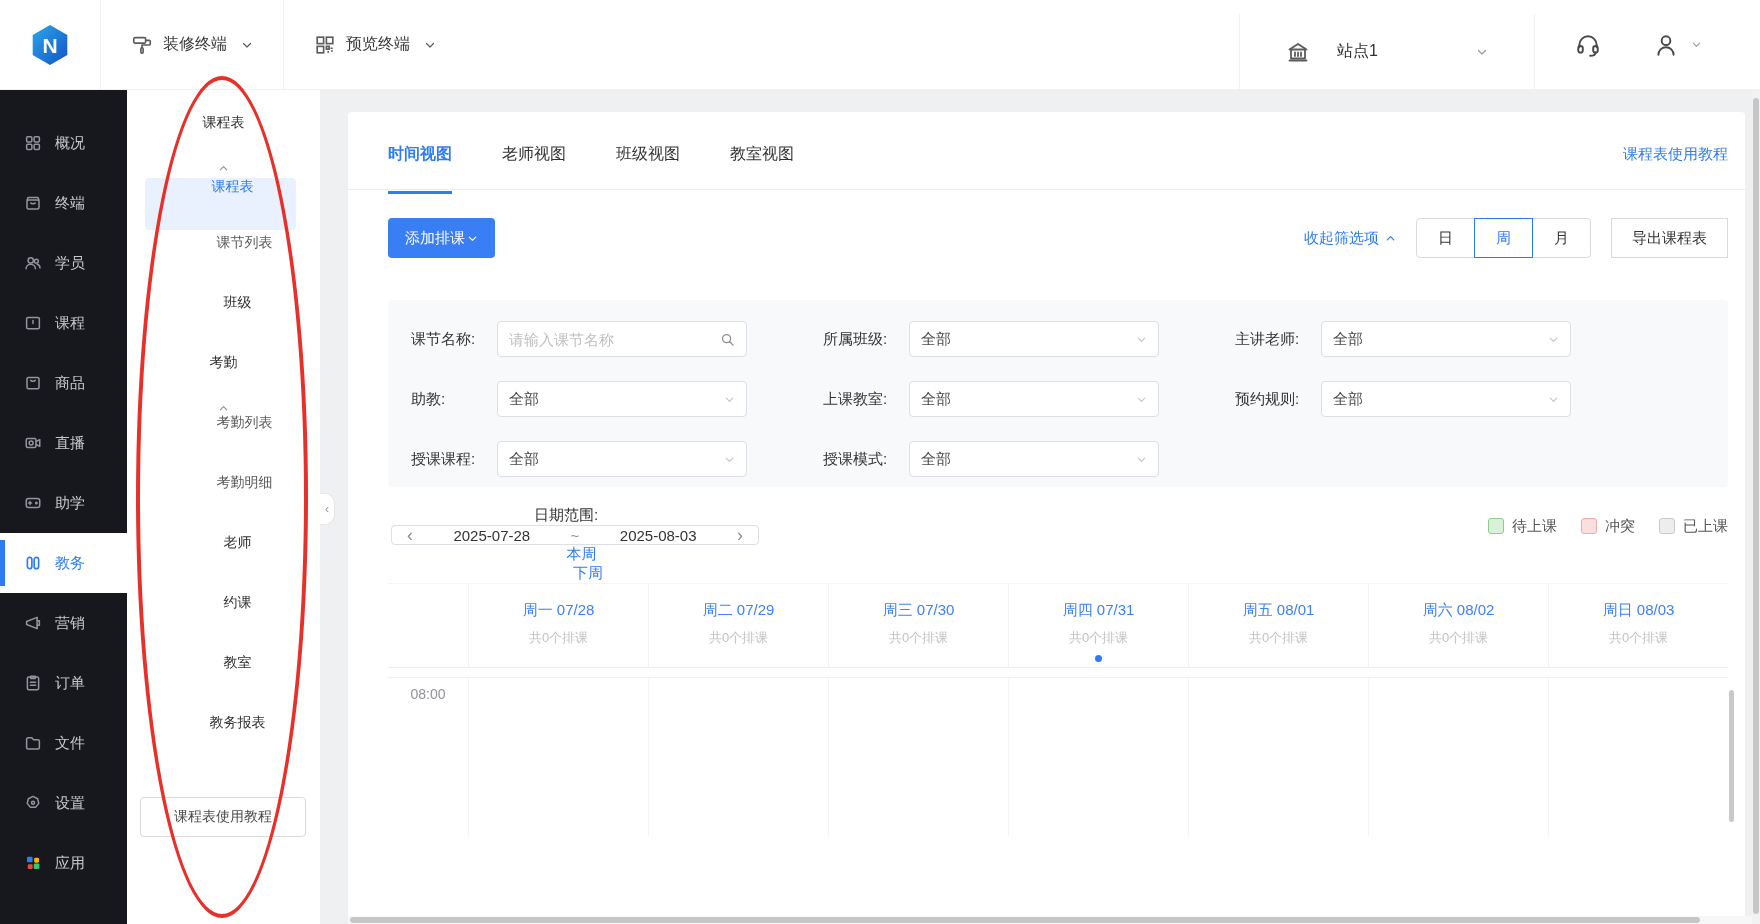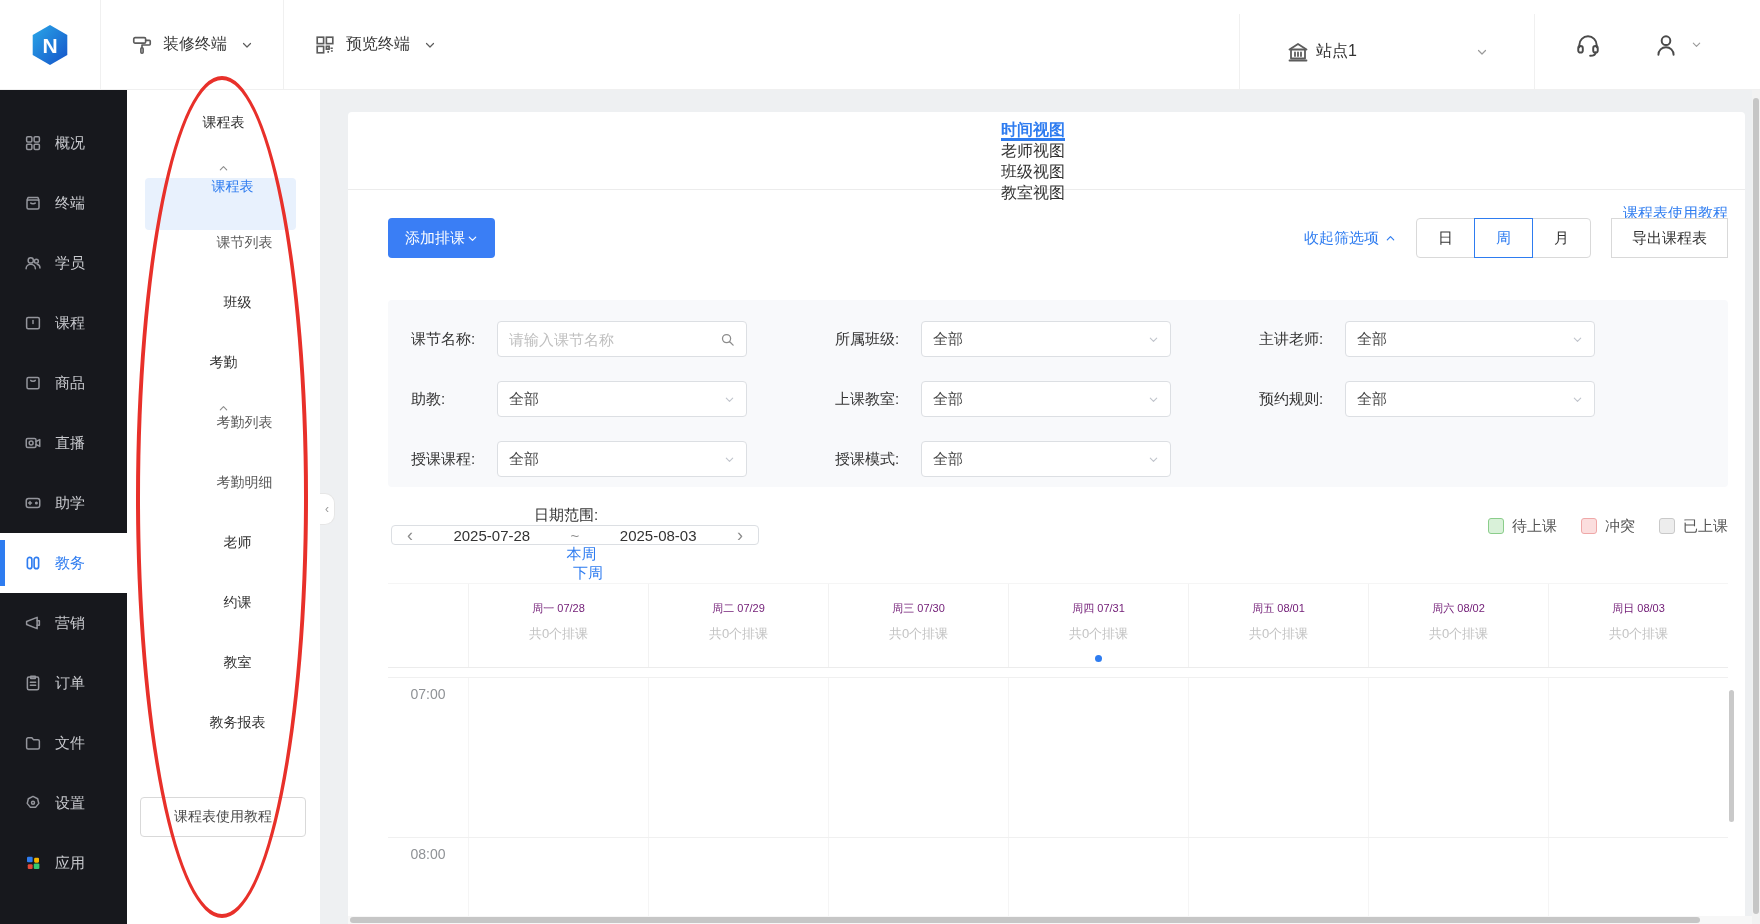--- a/index.html
+++ b/index.html
@@ -7,21 +7,21 @@
   body { position:relative; font-family:"Liberation Sans","DejaVu Sans",sans-serif; background:#eef0f2; color:#333; }
   svg.icn { display:block; }
 
   
   .topbar { position:absolute; left:0; top:0; width:1760px; height:90px; background:#fff; border-bottom:1px solid #f0f0f0; display:flex; align-items:stretch; z-index:6; }
   .logo-box { width:100px; display:flex; align-items:center; justify-content:center; }
   .tb-sec { display:flex; align-items:center; gap:10px; padding:0 30px; border-left:1px solid #f0f0f0; font-size:16px; color:#3a3a3a; cursor:pointer; }
   .tb-sec svg { color:#5c5c5c; }
   .tb-chev { color:#9a9a9a; margin-left:4px; }
   .tb-spacer { flex:1; }
-  .site-sec { width:296px; display:flex; align-items:center; padding:0 46px; border-left:1px solid #f0f0f0; border-right:1px solid #f0f0f0; font-size:16px; gap:6px; cursor:pointer;margin-top:14px; }
+  .site-sec { width:296px; display:flex; align-items:center; padding:0 46px; border-left:1px solid #f0f0f0; border-right:1px solid #f0f0f0; font-size:16px; gap:27px; cursor:pointer;margin-top:14px; }
   .site-sec .tb-chev { margin-left:auto; }
   .tb-icons { display:flex; align-items:center; padding:0 58px 0 40px; gap:52px; }
   .tb-icons .grp { display:flex; align-items:center; gap:8px; cursor:pointer; color:#4a4a4a; }
 
   
   .sidenav { position:absolute; left:0; top:90px; width:127px; bottom:0; background:#17181d; padding-top:23px; z-index:5; }
   .nav-item { height:60px; display:flex; align-items:center; padding-left:24px; gap:13px; font-size:15px; color:#c8c9ce; cursor:pointer; position:relative; }
   .nav-item svg { color:#94959c; }
   .nav-item.active { background:#fff; color:#2e7cf0; }
   .nav-item.active svg { color:#2e7cf0; }
@@ -33,40 +33,40 @@
   .sm-row.group { justify-content:space-between; padding-right:28px; }
   .sm-row.group .grp-chev { color:#8c8c8c; }
   .sm-row.child { padding-left:42px; color:#595959; }
   .sm-row.child.active { background:#e8f1fd; border-radius:4px; margin:4px 24px 4px 18px; height:52px; padding-left:24px; color:#2e7cf0; }
   .sm-button { margin:23px 0 0 13px; width:166px; height:40px; border:1px solid #d9d9d9; border-radius:4px; display:flex; align-items:center; justify-content:center; font-size:14px; color:#4a4a4a; background:#fff; cursor:pointer; }
   .collapse-handle { position:absolute; left:320px; top:493px; width:15px; height:32px; background:#fff; border:1px solid #e6e6e6; border-left:none; border-radius:0 10px 10px 0; display:flex; align-items:center; justify-content:center; color:#9a9a9a; font-size:12px; z-index:4; cursor:pointer; }
 
   
   .card { position:absolute; left:348px; top:112px; width:1397px; height:812px; background:#fff; border-radius:4px; z-index:2; overflow:hidden; }
 
-  .tabbar { position:absolute; left:0; right:0; top:0; height:78px; border-bottom:1px solid #ececec; display:flex; align-items:center; padding:8px 17px 0 40px;flex-direction:column; }
+  .tabbar { position:absolute; left:0; right:0; top:0; height:78px; border-bottom:1px solid #ececec; display:flex; align-items:center; padding:8px 17px 0 40px; }
   .tab { font-size:16px; color:#333; margin-right:50px; height:78px; display:flex; align-items:center; position:relative; cursor:pointer; }
   .tab.active { color:#2e7cf0; font-weight:bold; }
   .tab.active::after { content:""; position:absolute; left:0; right:0; bottom:0; height:3px; background:#2e7cf0; }
   .help-link { margin-left:auto; color:#2e7cf0; font-size:15px; cursor:pointer; }
 
   .toolbar { position:absolute; left:40px; right:17px; top:106px; height:40px; display:flex; align-items:center; }
   .btn-add { background:#3a7ef5; color:#fff; border:none; border-radius:4px; height:40px; padding:0 17px; display:flex; align-items:center; gap:2px; font-size:15px; cursor:pointer; }
   .toolbar-right { margin-left:auto; display:flex; align-items:center; gap:20px; }
   .link-collapse { color:#2e7cf0; font-size:15px; display:flex; align-items:center; gap:6px; cursor:pointer; }
   .seg { display:flex; }
   .seg-btn { width:59px; height:40px; background:#fff; border:1px solid #d9d9d9; margin-left:-1px; display:flex; align-items:center; justify-content:center; font-size:15px; color:#333; cursor:pointer; }
   .seg-btn:first-child { border-radius:4px 0 0 4px; margin-left:0; }
   .seg-btn:last-child { border-radius:0 4px 4px 0; }
   .seg-btn.active { border-color:#2e7cf0; color:#2e7cf0; position:relative; z-index:1; }
   .btn-export { height:40px; background:#fff; border:1px solid #d9d9d9; border-radius:0; padding:0 20px; font-size:15px; color:#333; cursor:pointer; }
 
   
   .filter-panel { position:absolute; left:40px; top:188px; width:1340px; height:187px; background:#f8f9fb; border-radius:4px; padding:21px 0 0 23px; }
-  .f-row { display:flex; height:36px; margin-bottom:24px;gap:12px; }
+  .f-row { display:flex; height:36px; margin-bottom:24px; }
   .f-col { display:flex; width:412px; }
   .f-label { width:86px; line-height:36px; font-size:15px; color:#333; }
   .f-field { width:250px; height:36px; background:#fff; border:1px solid #dcdfe3; border-radius:4px; display:flex; align-items:center; justify-content:space-between; padding:0 11px; font-size:15px; color:#4a4a4a; cursor:pointer; }
   .f-field .chev { color:#c0c4cc; }
   .f-field input { border:none; outline:none; width:200px; font-size:15px; font-family:inherit; color:#333; background:transparent; }
   .f-field input::placeholder { color:#bfbfbf; }
 
   
   .date-row { position:absolute; left:43px; top:394px; height:40px; display:flex; align-items:center; font-size:15px;flex-direction:column; }
   .date-row .dr-label { width:82px; color:#333; }
@@ -82,21 +82,21 @@
   .sw { width:16px; height:16px; border-radius:3px; }
   .sw.g { background:#d9f1d9; border:1px solid #8bcd8b; }
   .sw.r { background:#fbdede; border:1px solid #efa8a8; }
   .sw.d { background:#ededed; border:1px solid #c9c9c9; }
 
   
   .cal { position:absolute; left:40px; top:471px; width:1340px; bottom:0; overflow:hidden; }
   .cal-head { display:flex; height:85px; border-top:1px solid #f5f5f5; border-bottom:1px solid #ececec; }
   .cal-gutter { width:80px; }
   .day-col { width:180px; border-left:1px solid #f2f2f2; text-align:center; padding-top:17px; position:relative; cursor:default; }
-  .day-name { font-size:11px; color:#701a75; margin-bottom:9px; }
+  .day-name { font-size:15px; color:#3b82f6; margin-bottom:9px; }
   .day-count { font-size:13px; color:#c2c2c2; }
   .today-dot { display:none; position:absolute; left:50%; bottom:5px; width:7px; height:7px; margin-left:-3.5px; border-radius:50%; background:#2e7cf0; }
   .day-col.today .today-dot { display:block; }
   .cal-rows { margin-top:9px; }
   .hour-row { height:160px; border-top:1px solid #f0f0f0; display:flex; }
   .hour-row .time { width:80px; text-align:center; font-size:14px; color:#8f9296; padding-top:8px; }
   .hour-row .cell { width:180px; border-left:1px solid #f5f5f5; }
   .inner-scroll { position:absolute; right:11px; top:578px; width:5px; height:132px; background:#c9c9c9; border-radius:3px; cursor:pointer; }
 
   
@@ -521,30 +521,20 @@
 
       </div>
       <div class="day-col">
         <div class="day-name">周日 08/03</div>
         <div class="day-count">共0个排课</div>
 
       </div>
     </div>
     <div class="cal-rows">
       <div class="hour-row">
-        <div class="time">07:00</div>
-        <div class="cell"></div>
-        <div class="cell"></div>
-        <div class="cell"></div>
-        <div class="cell"></div>
-        <div class="cell"></div>
-        <div class="cell"></div>
-        <div class="cell"></div>
-      </div>
-      <div class="hour-row">
         <div class="time">08:00</div>
         <div class="cell"></div>
         <div class="cell"></div>
         <div class="cell"></div>
         <div class="cell"></div>
         <div class="cell"></div>
         <div class="cell"></div>
         <div class="cell"></div>
       </div>
     </div>

